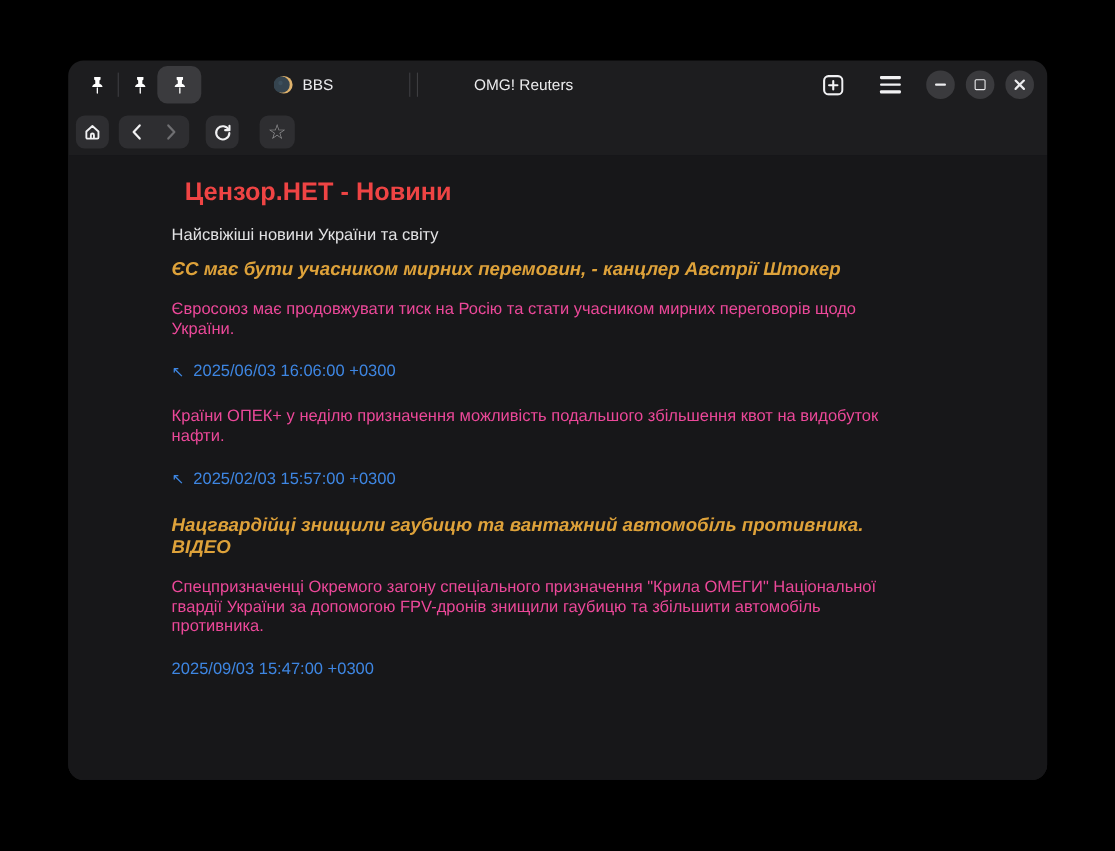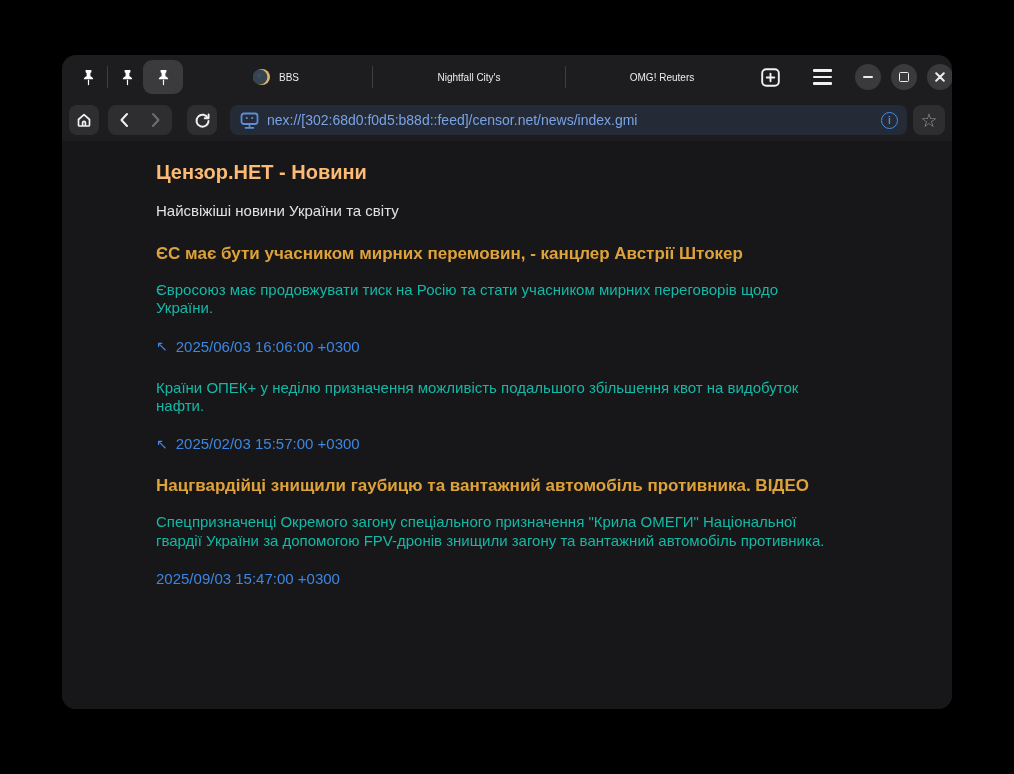--- a/index.html
+++ b/index.html
@@ -12,21 +12,21 @@
     width:890px; height:654px; margin:55px auto 0; background:#1d1d1f;
     border-radius:14px; overflow:hidden; display:flex; flex-direction:column;
   }
 
   
   .tabbar { height:44px; flex:none; display:flex; align-items:center; padding:0 12px 0 10px; }
   .pin-btn { width:32px; height:34px; display:flex; align-items:center; justify-content:center; flex:none; }
   .pin-btn.active { width:40px; background:#3b3b3e; border-radius:9px; }
   .v-sep { width:1px; height:22px; background:#3e3e41; margin:0 3px; flex:none; }
   .tab { width:186px; height:34px; display:flex; align-items:center; justify-content:center; gap:8px; flex:none; min-width:0; }
-  .tab-label { color:#ececee; font-size:10px; white-space:nowrap; overflow:hidden; text-overflow:ellipsis; }
+  .tab-label { color:#ececee; font-size:14px; white-space:nowrap; overflow:hidden; text-overflow:ellipsis; }
   .tabbar-right { margin-left:auto; display:flex; align-items:center; }
   .newtab-btn { width:30px; height:30px; display:flex; align-items:center; justify-content:center; }
   .menu-btn { width:30px; height:30px; margin:0 8px 0 22px; display:flex; flex-direction:column; align-items:center; justify-content:center; gap:4px; }
   .menu-btn i { display:block; width:19px; height:2.4px; background:#f1f1f3; border-radius:1px; }
   .winctl { width:26px; height:26px; border-radius:50%; background:#3a3a3d; margin-left:10px;
             display:flex; align-items:center; justify-content:center; }
   .glyph-min { width:10px; height:2px; background:#ececee; border-radius:1px; }
   .glyph-max { width:8px; height:8px; border:1.7px solid #ececee; border-radius:1.5px; }
 
   
@@ -38,25 +38,25 @@
   .reload-btn { width:30px; margin-right:13px; }
   .urlbar { flex:1; min-width:0; height:30px; border-radius:8px; background:#242a36;
             display:flex; align-items:center; padding:0 9px 0 10px; gap:8px; }
   .url-text { flex:1; min-width:0; color:#79a3e6; font-size:14px; white-space:nowrap; overflow:hidden; }
   .info-icon { flex:none; width:15px; height:15px; border:1.6px solid #4a8de0; border-radius:50%;
                color:#4a8de0; font-size:10px; font-weight:bold; line-height:15px; text-align:center; font-style:normal; }
   .star-btn { width:32px; margin-left:6px; color:#9b9b9d; font-size:19px; line-height:1; }
 
   
   .content { flex:1; background:#171719; overflow:hidden; padding:12px 118px 0 94px; }
-  .page-title { margin:8px 0 18px; font-size:20px; font-weight:700; line-height:1.15; color:#fdba74; }
-  .subtitle  { margin:0 0 24px; font-size:15px; line-height:1.2; color:#e2e2e4; }
+  .page-title { margin:8px 12px 18px; font-size:23px; font-weight:700; line-height:1.15; color:#ef4444; }
+  .subtitle  { margin:0 0 12px; font-size:15px; line-height:1.2; color:#e2e2e4; }
   .feed-time { margin:0 0 38px; font-size:20px; font-weight:600; line-height:1.15; color:#d4679d; }
-  .article h3 { margin:0 0 17px; font-size:17px; font-weight:600; line-height:1.18; color:#dea23a; }
-  .article p  { margin:0 0 20px; font-size:15px; line-height:1.22; color:#14b8a6; max-width:705px; }
+  .article h3 { margin:0 0 17px; font-size:17px; font-weight:600; line-height:1.18; color:#dea23a;font-style:italic; }
+  .article p  { margin:0 0 20px; font-size:15px; line-height:1.22; color:#ec4899; max-width:705px; }
   .article .tslink { display:flex; align-items:center; gap:8px; margin:0 0 24px; font-size:15px;
                      color:#3e86e2; text-decoration:none; cursor:pointer; }
   .tslink .arrow { font-size:14px; line-height:1; }
   svg { display:block; }
 </style>
 </head>
 <body>
 
 <div class="window">
 
@@ -97,23 +97,20 @@
             <circle cx="9" cy="9" r="8" fill="#dfb26c"></circle>
             <circle cx="7" cy="9" r="7.4" fill="#35444f"></circle>
             <circle cx="6" cy="7.5" r="2" fill="#3e5260" opacity="0.8"></circle>
           </svg>
       </span>
       <span class="tab-label">BBS</span>
     </div>
 
     <div class="v-sep"></div>
 
-    <div class="tab">
-      <span class="tab-label">Nightfall City's</span>
-    </div>
 
     <div class="v-sep"></div>
 
     <div class="tab">
       <span class="tab-label">OMG! Reuters</span>
     </div>
 
     <div class="tabbar-right">
       <div class="newtab-btn">
         <span>
@@ -172,33 +169,20 @@
 
     <div class="nav-btn reload-btn">
       <span>
         <svg width="17" height="17" viewBox="0 0 17 17">
             <path d="M13.9 6.1A6 6 0 1 0 14.5 9" fill="none" stroke="#f1f1f3" stroke-width="1.9" stroke-linecap="round"></path>
             <path d="M14.6 2.4v3.9h-3.9" fill="none" stroke="#f1f1f3" stroke-width="1.9" stroke-linecap="round" stroke-linejoin="round"></path>
           </svg>
       </span>
     </div>
 
-    <div class="urlbar">
-      <span>
-        <svg width="19" height="17" viewBox="0 0 19 17">
-            <rect x="1.5" y="1.5" width="16" height="10.5" rx="2.5" fill="none" stroke="#5a8ed8" stroke-width="1.8"></rect>
-            <circle cx="6.8" cy="6" r="1.1" fill="#5a8ed8"></circle>
-            <circle cx="12.2" cy="6" r="1.1" fill="#5a8ed8"></circle>
-            <path d="M5.5 8.6c1 .9 2.4 1.4 4 1.4s3-.5 4-1.4" fill="none" stroke="#5a8ed8" stroke-width="1.3" stroke-linecap="round" opacity="0"></path>
-            <path d="M9.5 12v2.2M5.5 15.8h8" stroke="#5a8ed8" stroke-width="1.8" stroke-linecap="round"></path>
-          </svg>
-      </span>
-      <span class="url-text">nex://[302:68d0:f0d5:b88d::feed]/censor.net/news/index.gmi</span>
-      <i class="info-icon">i</i>
-    </div>
 
     <div class="nav-btn star-btn">
       <span>☆</span>
     </div>
   </div>
 
   <div class="content">
 
     <h1 class="page-title">Цензор.НЕТ - Новини</h1>
 
@@ -217,21 +201,21 @@
     <article class="article">
       <p>Країни ОПЕК+ у неділю призначення можливість подальшого збільшення квот на видобуток нафти.</p>
       <a class="tslink">
         <span class="arrow">↖</span>
         <span>2025/02/03 15:57:00 +0300</span>
       </a>
     </article>
 
     <article class="article">
       <h3>Нацгвардійці знищили гаубицю та вантажний автомобіль противника. ВІДЕО</h3>
-      <p>Спецпризначенці Окремого загону спеціального призначення "Крила ОМЕГИ" Національної гвардії України за допомогою FPV-дронів знищили загону та вантажний автомобіль противника.</p>
+      <p>Спецпризначенці Окремого загону спеціального призначення "Крила ОМЕГИ" Національної гвардії України за допомогою FPV-дронів знищили гаубицю та збільшити автомобіль противника.</p>
       <a class="tslink">
 
         <span>2025/09/03 15:47:00 +0300</span>
       </a>
     </article>
 
   </div>
 </div>
 
 </body></html>

